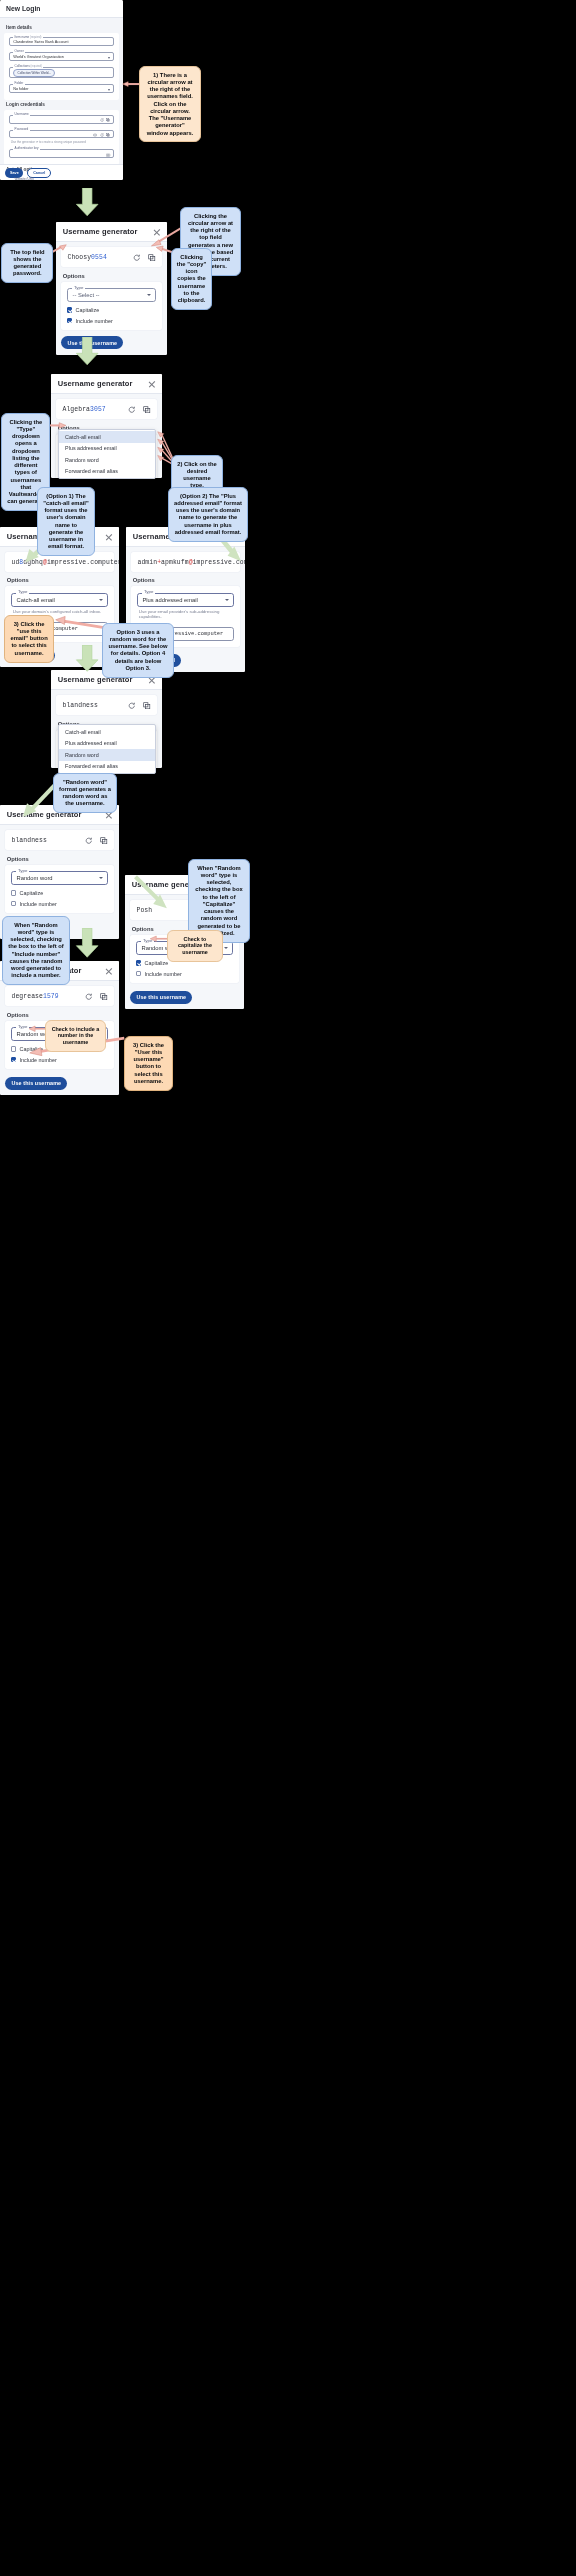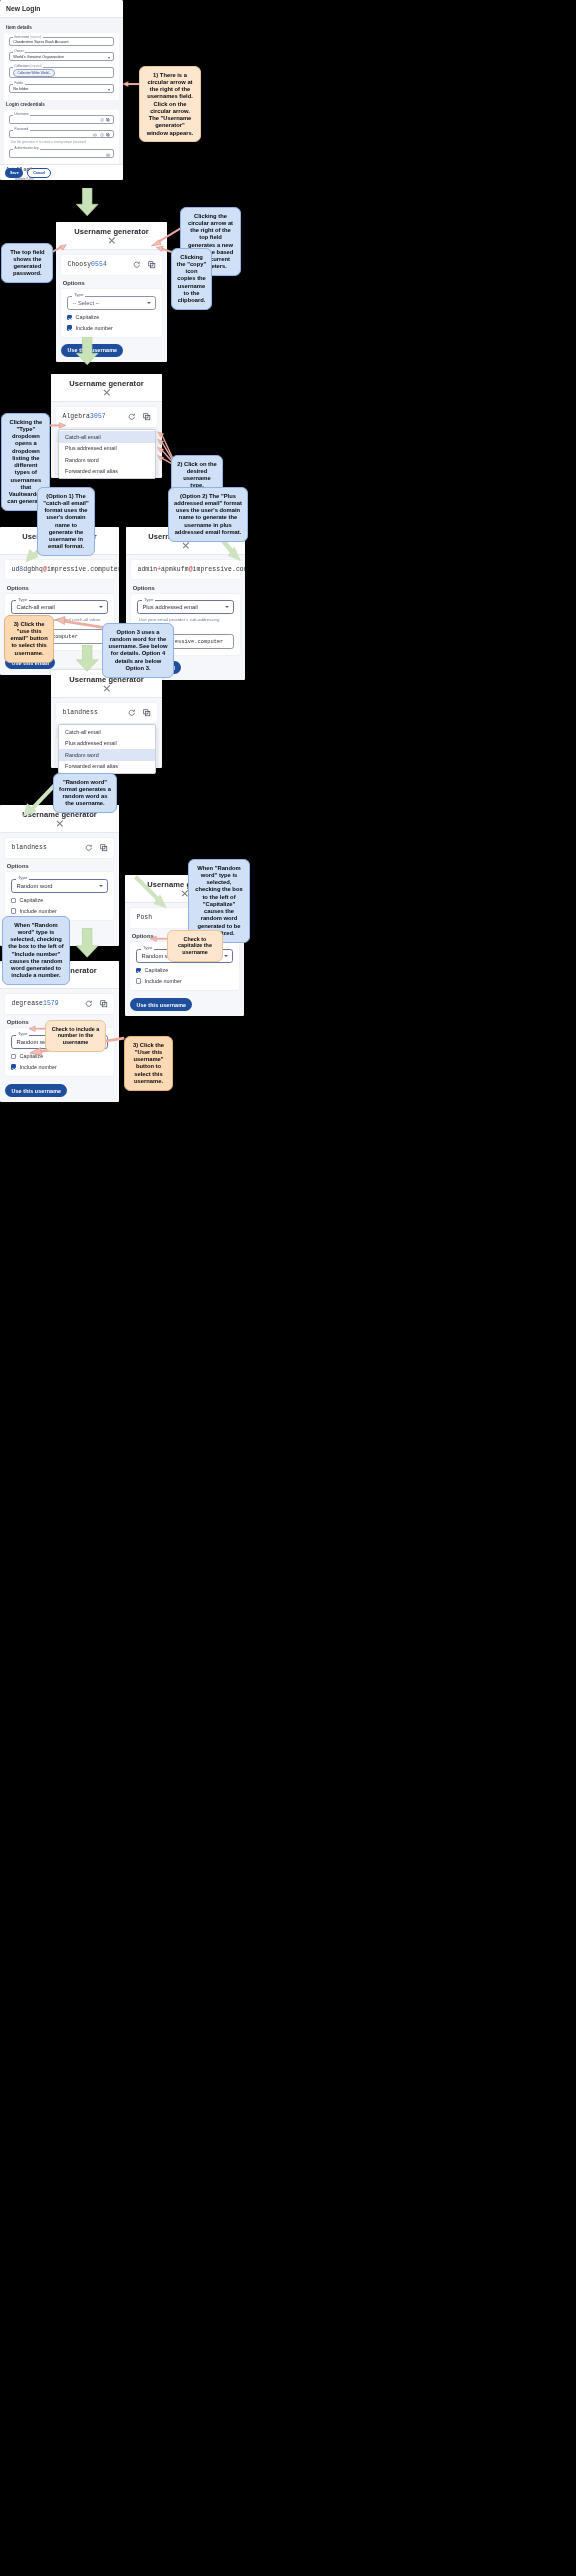--- a/index.html
+++ b/index.html
@@ -20,21 +20,20 @@
     background: #fff;
     border-radius: 1.4px;
     overflow: hidden;
     box-shadow: 0 0.7px 2.7px rgba(0,0,0,.25);
   }
   .panel-head {
     display:flex; align-items:center; justify-content:space-between;
     padding: 5.4px 6.8px 4.7px 6.8px;
     background:#fff;
     border-bottom:0.7px solid #e3e7ef;
-    flex-direction:column;
   }
   .panel-title { font-size: 7.5px; font-weight: 600; color:#26272e; letter-spacing:0.1px; }
   .close-x {
     width:7.5px; height:7.5px; position:relative; cursor:pointer; opacity:.75;
   }
   .close-x:before, .close-x:after {
     content:""; position:absolute; left:0; top:3.4px; width:7.5px; height:0.7px; background:#4a4d57;
   }
   .close-x:before { transform: rotate(45deg); }
   .close-x:after  { transform: rotate(-45deg); }

